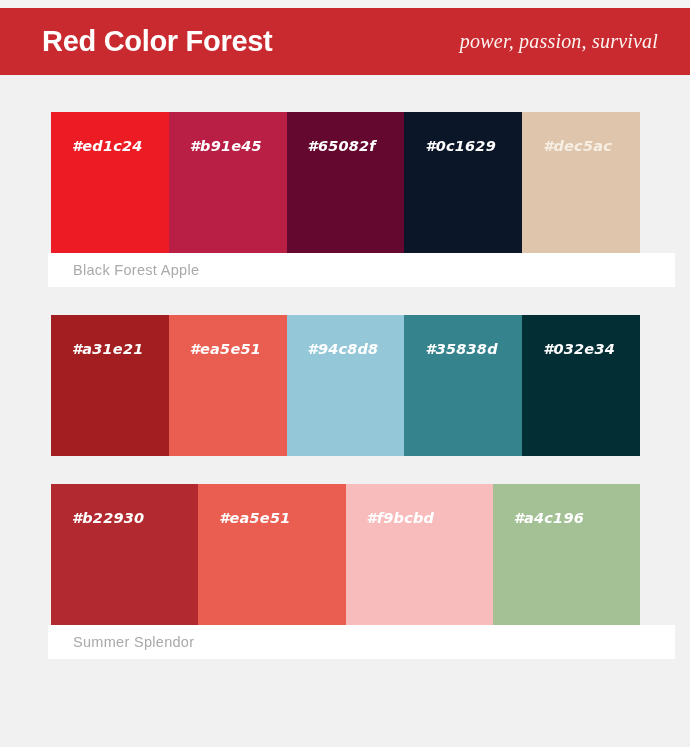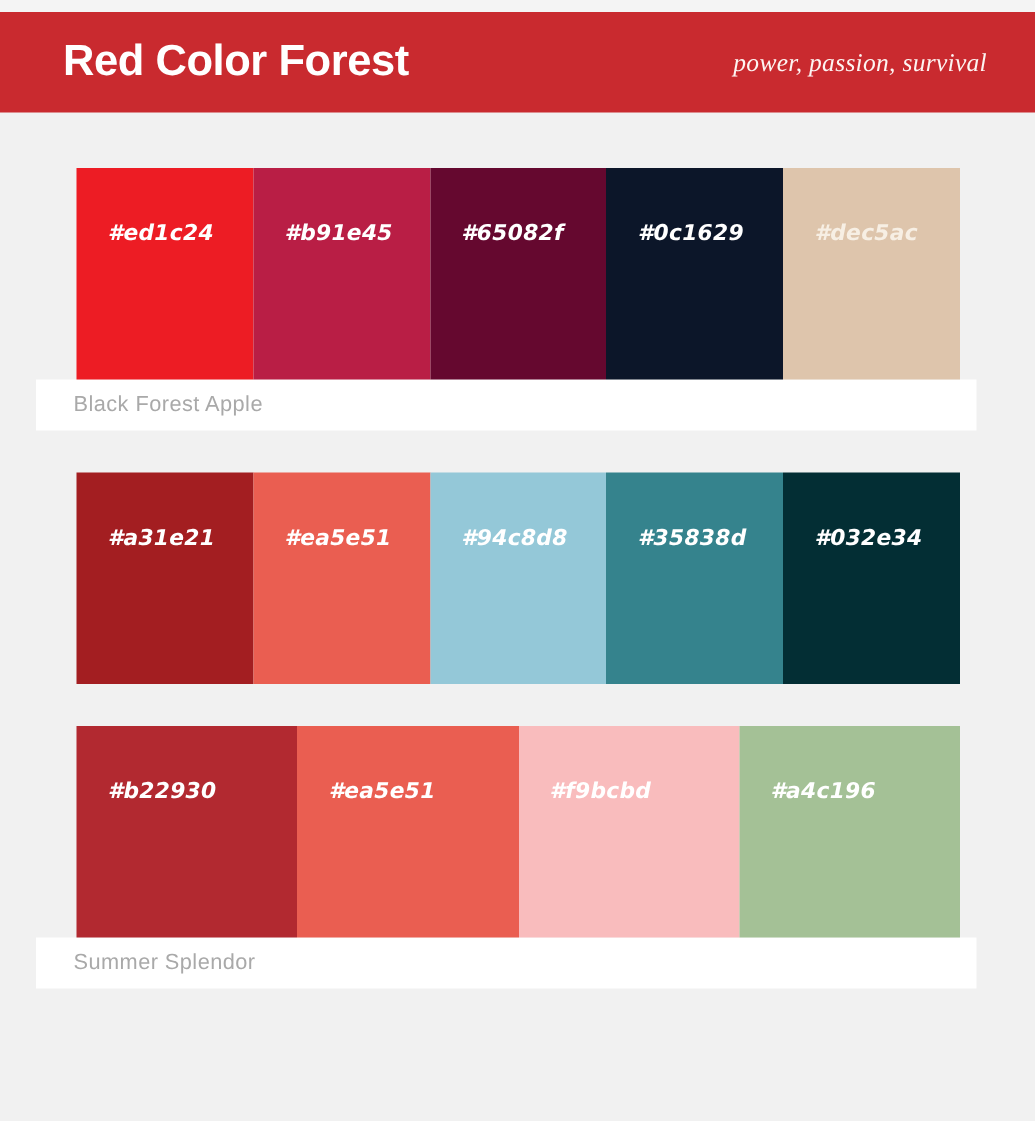--- a/index.html
+++ b/index.html
@@ -35,21 +35,21 @@
     font-size: 29px;
     font-weight: bold;
     letter-spacing: -0.3px;
     line-height: 1;
     white-space: nowrap;
   }
   .banner-tagline {
     color: #fdf4f2;
     font-family: "Liberation Serif", serif;
     font-style: italic;
-    font-size: 17px;
+    font-size: 20px;
     letter-spacing: 0.2px;
     white-space: nowrap;
     padding-right: 2px;
   }
 
   
   .palettes {
     padding-top: 37px;
   }
   .palette {
@@ -61,32 +61,32 @@
     height: 141px;
     margin-left: 51px;
   }
   .swatch {
     flex: 1 1 0;
     position: relative;
   }
   .swatch-label {
     position: absolute;
     left: 21px;
-    top: 36px;
+    top: 26px;
     font-family: "DejaVu Sans", sans-serif;
     font-style: italic;
     font-size: 14.5px;
     font-weight: bold;
     letter-spacing: 0.2px;
     white-space: nowrap;
   }
   .name-bar {
     width: 627px;
     height: 34px;
-    margin-left: 24px;
+    margin-left: 48px;
     background: #ffffff;
     display: flex;
     align-items: center;
   }
   .name-text {
     color: #a9a9a9;
     font-family: "Liberation Sans", sans-serif;
     font-size: 14.5px;
     letter-spacing: 0.3px;
     padding-left: 25px;

